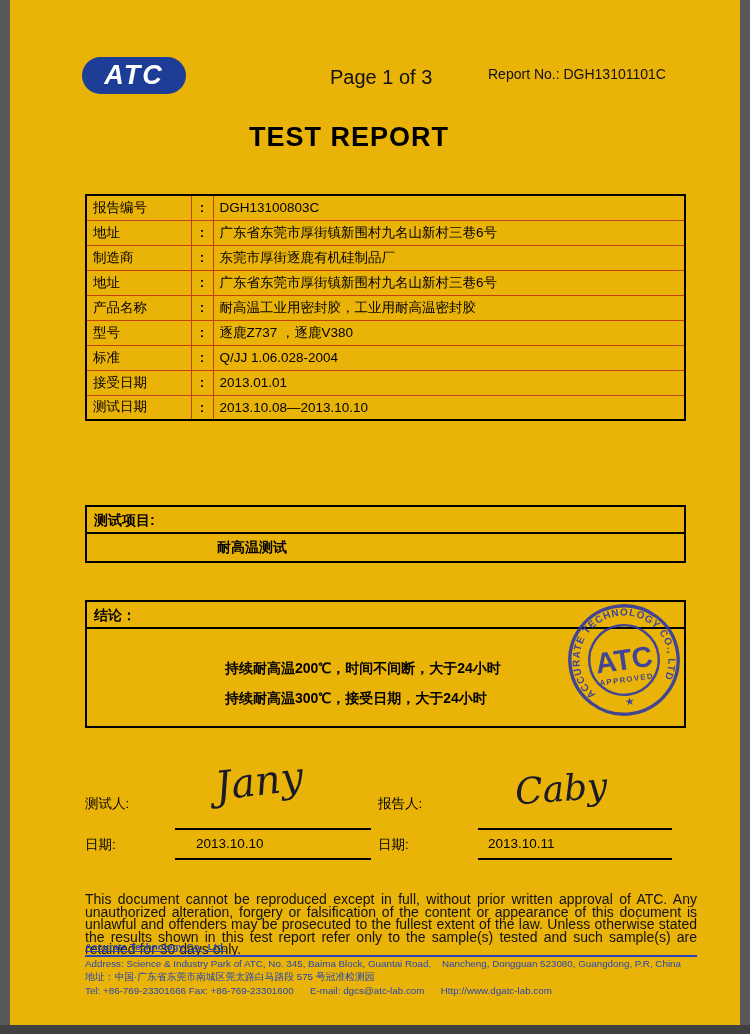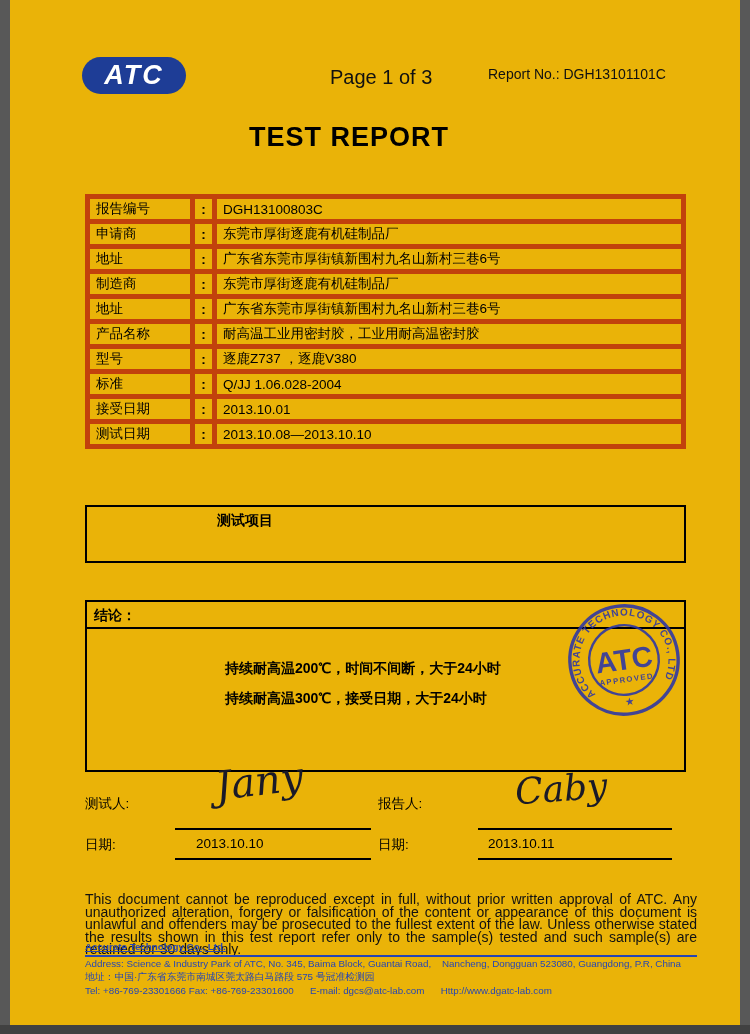--- a/index.html
+++ b/index.html
@@ -51,21 +51,21 @@
 
   
   table.info {
     position: absolute; left: 75px; top: 194px;
     width: 601px;
     border-collapse: collapse;
     border: 2px solid #000;
     font-size: 13.5px;
   }
   table.info td {
-    border: 5px solid #c2410c;
+    border: 1px solid #c2410c;
     height: 25px;
     padding: 0 6px;
     vertical-align: middle;
   }
   td.lbl { width: 105px; }
   td.col { width: 22px; text-align: center; font-weight: bold; }
   td.val { }
 
   
   .box {
@@ -80,21 +80,21 @@
     padding-left: 7px;
     font-weight: bold;
     border-bottom: 2px solid #000;
   }
   .test-item-line {
     padding: 5px 0 0 130px;
     font-weight: bold;
   }
 
   
-  .conclusion { top: 600px; height: 172px; }
+  .conclusion { top: 600px; height: 128px; }
   .conclusion-body { padding: 24px 0 0 138px; font-weight: bold; line-height: 30px; }
 
   .stamp {
     position: absolute; left: 556px; top: 602px;
     width: 116px; height: 116px;
     transform: rotate(-8deg);
     opacity: 0.88;
   }
 
   
@@ -147,69 +147,65 @@
   <div class="doc-title">TEST REPORT</div>
 
   <table class="info">
     <tbody>
       <tr>
         <td class="lbl">报告编号</td>
         <td class="col">:</td>
         <td class="val">DGH13100803C</td>
       </tr>
       <tr>
-        <td class="lbl">申请商</td>
+        <td class="lbl">地址</td>
+        <td class="col">:</td>
+        <td class="val">广东省东莞市厚街镇新围村九名山新村三巷6号</td>
+      </tr>
+      <tr>
+        <td class="lbl">制造商</td>
         <td class="col">:</td>
         <td class="val">东莞市厚街逐鹿有机硅制品厂</td>
       </tr>
       <tr>
         <td class="lbl">地址</td>
         <td class="col">:</td>
         <td class="val">广东省东莞市厚街镇新围村九名山新村三巷6号</td>
       </tr>
       <tr>
-        <td class="lbl">制造商</td>
-        <td class="col">:</td>
-        <td class="val">东莞市厚街逐鹿有机硅制品厂</td>
-      </tr>
-      <tr>
-        <td class="lbl">地址</td>
-        <td class="col">:</td>
-        <td class="val">广东省东莞市厚街镇新围村九名山新村三巷6号</td>
-      </tr>
-      <tr>
         <td class="lbl">产品名称</td>
         <td class="col">:</td>
         <td class="val">耐高温工业用密封胶，工业用耐高温密封胶</td>
       </tr>
       <tr>
         <td class="lbl">型号</td>
         <td class="col">:</td>
         <td class="val">逐鹿Z737 ，逐鹿V380</td>
       </tr>
       <tr>
         <td class="lbl">标准</td>
         <td class="col">:</td>
         <td class="val">Q/JJ 1.06.028-2004</td>
       </tr>
       <tr>
         <td class="lbl">接受日期</td>
         <td class="col">:</td>
-        <td class="val">2013.10.01</td>
+        <td class="val">2013.01.01</td>
       </tr>
       <tr>
         <td class="lbl">测试日期</td>
         <td class="col">:</td>
         <td class="val">2013.10.08—2013.10.10</td>
       </tr>
     </tbody>
   </table>
 
   <div class="box test-items">
-    <div class="test-item-line">测试项目</div>
+    <div class="box-header">测试项目:</div>
+    <div class="test-item-line">耐高温测试</div>
   </div>
 
   <div class="box conclusion">
     <div class="box-header">结论：</div>
     <div class="conclusion-body">
       <div>持续耐高温200℃，时间不间断，大于24小时</div>
       <div>持续耐高温300℃，接受日期，大于24小时</div>
     </div>
   </div>
 

